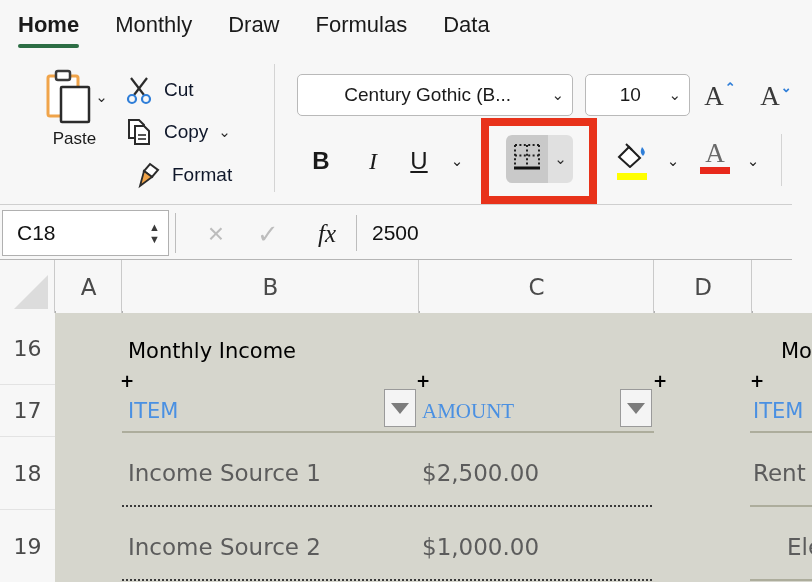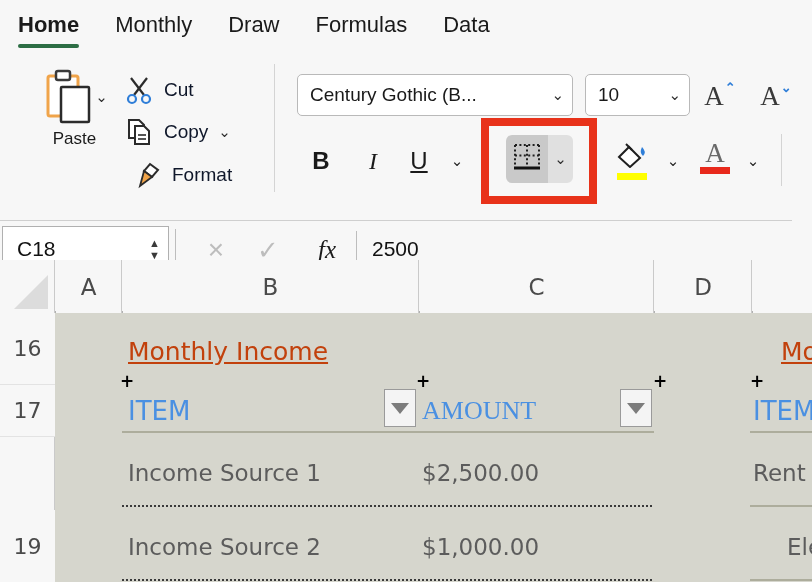--- a/index.html
+++ b/index.html
@@ -64,21 +64,21 @@
 
   
   .combo {
     position: absolute;
     background: #fff;
     border: 1px solid #b9b9b9;
     border-radius: 5px;
     display: flex; align-items: center;
     padding: 0 8px 0 12px;
   }
-  .combo-val { flex: 1; font-size: 19px; color: #1a1a1a; white-space: nowrap; overflow: hidden; }
+  .combo-val { flex: 1; font-size: 19px; color: #1a1a1a; white-space: nowrap; overflow: hidden; text-align: center; }
   .combo-chev { font-size: 15px; color: #2b2b2b; padding-left: 6px; }
 
   .fsz-btn { position: absolute; width: 40px; height: 40px; display: flex; align-items: center; justify-content: center; }
   .fsz-A { font-size: 27px; color: #3a3a3a; font-family: "Liberation Serif", serif; }
   .fsz-ch { font-size: 13px; color: #2f7ed8; margin-left: 1px; align-self: flex-start; margin-top: 4px; font-weight: bold; }
 
   
   .fmt-btn { position: absolute; display: flex; align-items: center; justify-content: center; color: #1a1a1a; }
   .b-btn { font-weight: bold; font-size: 24px; }
   .i-btn { font-style: italic; font-size: 24px; font-family: "Liberation Serif", serif; }
@@ -105,21 +105,20 @@
   .fill-btn, .fontcolor-btn { position: absolute; display: flex; flex-direction: column; align-items: center; }
   .color-bar { width: 30px; height: 7px; margin-top: 1px; }
 
   
   .fbar {
     position: absolute; top: 204px; left: 0;
     width: 792px; height: 56px;
     background: #f7f7f7;
     border-top: 1px solid #cfcfcf;
     border-bottom: 1px solid #b5b5b5;
-    margin-top: 16px;
   }
   .namebox {
     position: absolute; left: 2px; top: 5px;
     width: 167px; height: 46px;
     background: #fff;
     border: 1px solid #b0b0b0;
     display: flex; align-items: center;
     padding: 0 8px 0 14px;
   }
   .namebox-val { flex: 1; font-size: 21px; color: #111; }
@@ -153,22 +152,22 @@
     background: #f7f7f7;
     border-bottom: 1px solid #e3e3e3;
     display: flex; align-items: center; justify-content: center;
     font-size: 22px; color: #4a4a4a;
     font-family: "DejaVu Sans", sans-serif;
   }
 
   .cells { position: absolute; left: 56px; top: 53px; right: 0; bottom: 0; background: #d6d6cd; }
 
   .cell { position: absolute; display: flex; align-items: center; white-space: nowrap; overflow: visible; }
-  .c-title { font-size: 25px; color: #c2410c; font-family: "DejaVu Sans", sans-serif; text-decoration: underline; }
-  .c-hdr { font-size: 26px; color: #4a90e2; font-family: "DejaVu Sans", sans-serif; }
+  .c-title { font-size: 21px; color: #000000; font-family: "DejaVu Sans", sans-serif; }
+  .c-hdr { font-size: 21px; color: #4a90e2; font-family: "DejaVu Sans", sans-serif; }
   .c-txt { font-size: 23px; color: #5c5c5c; font-family: "DejaVu Sans", sans-serif; }
 
   .filter-btn {
     position: absolute;
     width: 32px; height: 38px;
     background: #f4f4f4;
     border: 1px solid #9a9a9a;
     display: flex; align-items: center; justify-content: center;
   }
   .filter-tri { width: 0; height: 0; border-left: 9px solid transparent; border-right: 9px solid transparent; border-top: 11px solid #7c7c7c; }
@@ -383,20 +382,23 @@
     <div class="colhdr" style="left:753px; width:59px; border-right:none;"></div>
   </div>
 
   <div class="rowhdr-col">
     <div class="rowhdr" style="top:0px; height:72px;">
       <span>16</span>
     </div>
     <div class="rowhdr" style="top:72px; height:52px;">
       <span>17</span>
     </div>
+    <div class="rowhdr" style="top:124px; height:73px;">
+      <span>18</span>
+    </div>
     <div class="rowhdr" style="top:197px; height:73px;">
       <span>19</span>
     </div>
   </div>
 
   <div class="cells">
 
     <div class="cell c-title" style="left:72px; top:18px; height:40px;">
       <span>Monthly Income</span>
     </div>

